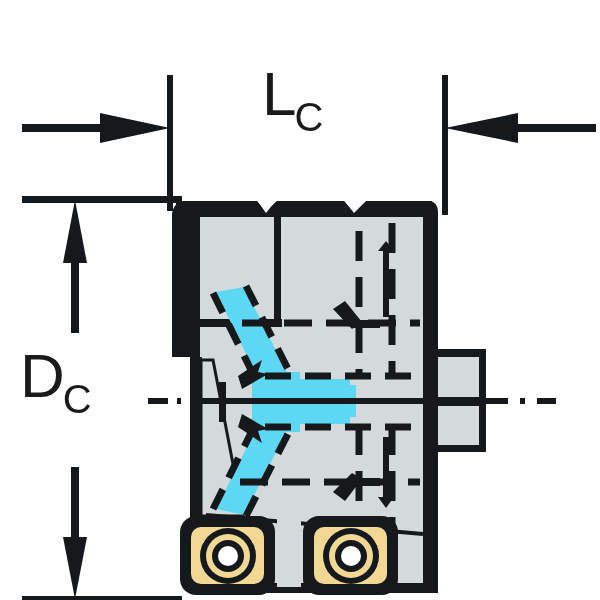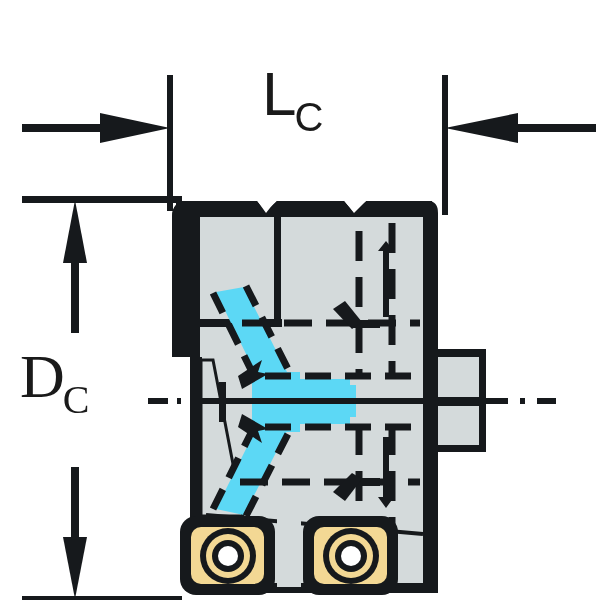--- a/index.html
+++ b/index.html
@@ -35,21 +35,21 @@
     letter-spacing: 0px;
   }
   .dim-label .sub {
     font-size: 40px;
     font-weight: 400;
     position: relative;
     top: 16px;
     left: -2px;
   }
   #label-lc { left: 262px; top: 36px; }
-  #label-dc { left: 20px; top: 318px; font-family: Liberation Serif, serif; }
+  #label-dc { left: 20px; top: 318px; }
 </style>
 </head>
 <body>
 
 <div id="stage">
 
   <svg width="600" height="600" viewBox="0 0 600 600">
 
     <defs>
       <clipPath id="bodyClip">

